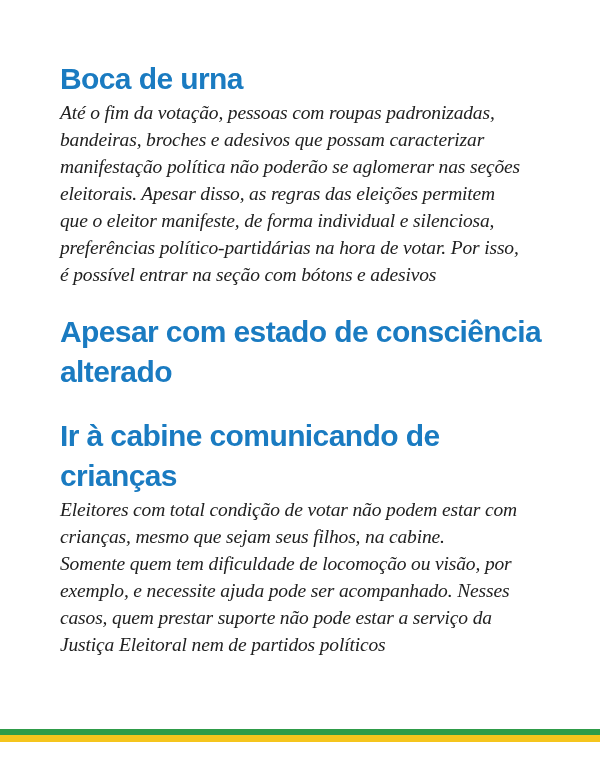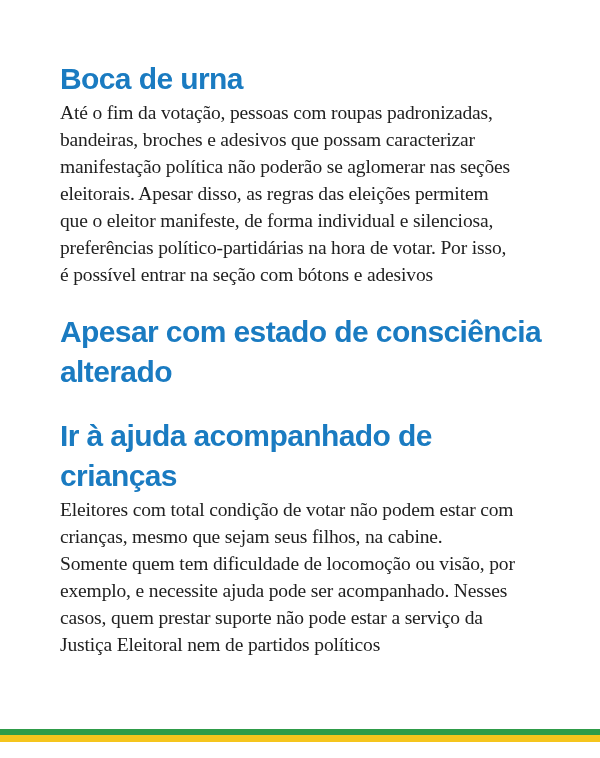--- a/index.html
+++ b/index.html
@@ -36,20 +36,21 @@
     color:var(--heading-blue);
     white-space:pre-line;
   }
   .sec-body{
     font-size:19.5px;
     line-height:27px;
     letter-spacing:-0.15px;
     margin:0;
     color:var(--body-text);
     white-space:pre-line;
+    font-style:italic;
   }
   .stripes{
     position:absolute;
     left:0;right:0;top:729px;
   }
   .stripe-green{height:6px;background:var(--stripe-green);}
   .stripe-yellow{height:7px;background:var(--stripe-yellow);}
 </style>
 </head>
 <body>
@@ -66,21 +67,21 @@
 preferências político-partidárias na hora de votar. Por isso,
 é possível entrar na seção com bótons e adesivos</p>
   </section>
 
   <section class="article-section">
     <h2 class="sec-title">Apesar com estado de consciência
 alterado</h2>
   </section>
 
   <section class="article-section">
-    <h2 class="sec-title">Ir à ajuda acompanhado de
+    <h2 class="sec-title">Ir à cabine comunicando de
 crianças</h2>
     <p class="sec-body">Eleitores com total condição de votar não podem estar com
 crianças, mesmo que sejam seus filhos, na cabine.
 Somente quem tem dificuldade de locomoção ou visão, por
 exemplo, e necessite ajuda pode ser acompanhado. Nesses
 casos, quem prestar suporte não pode estar a serviço da
 Justiça Eleitoral nem de partidos políticos</p>
   </section>
 
 </div>

